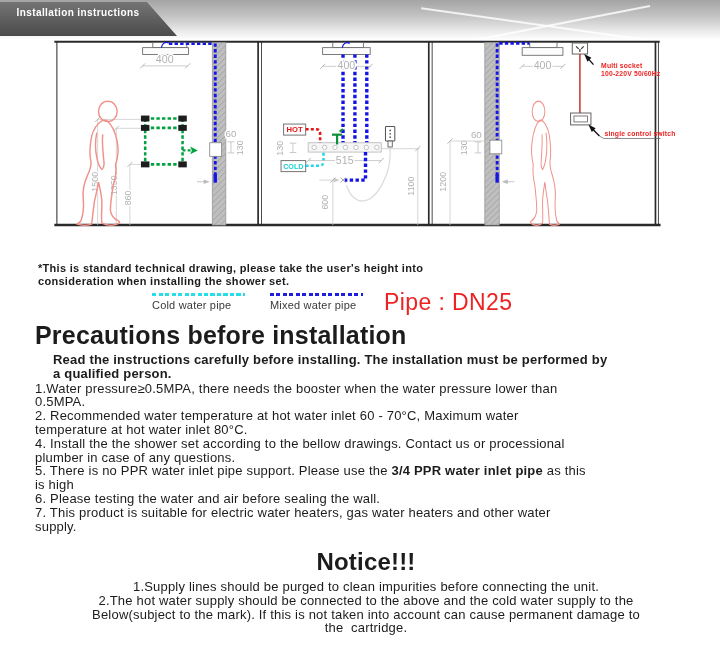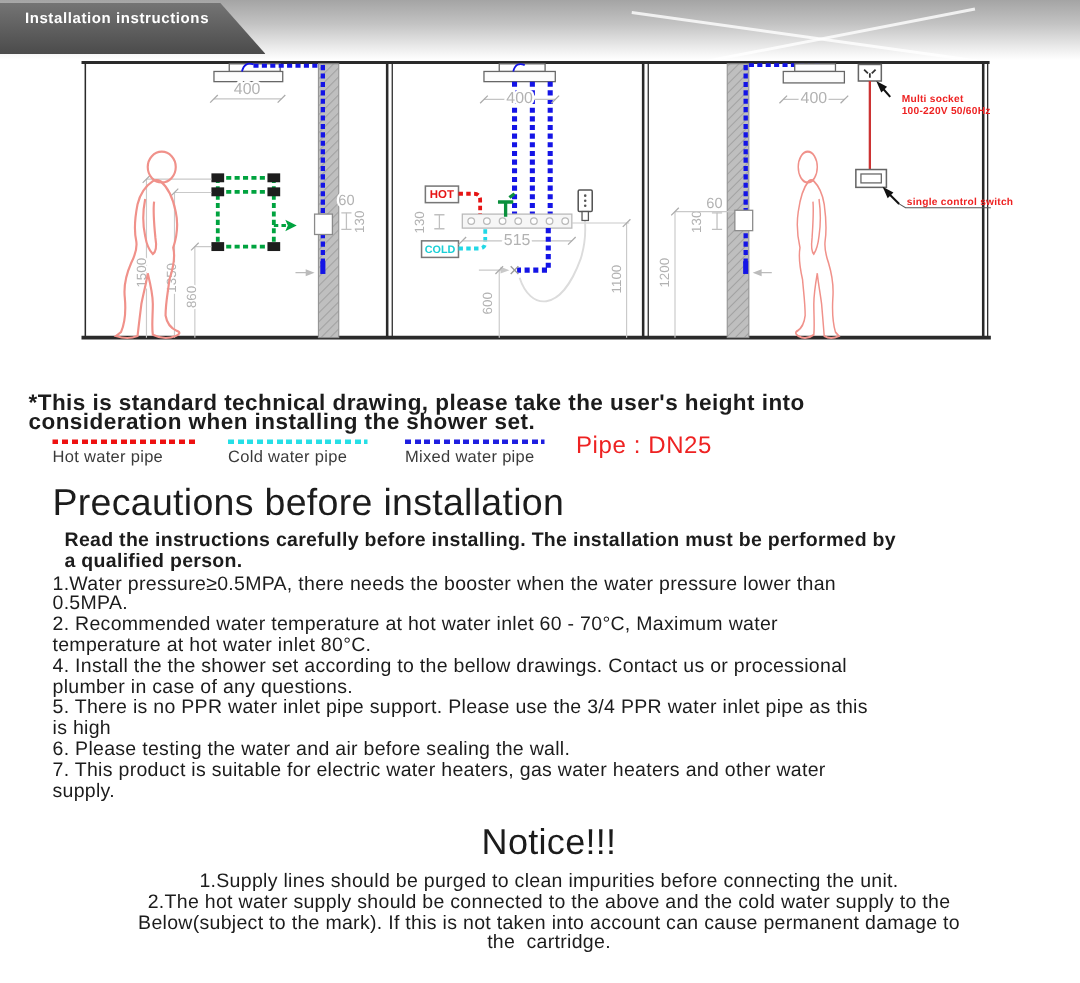--- a/index.html
+++ b/index.html
@@ -18,36 +18,36 @@
         color:#fff;font-size:10px;font-weight:700;letter-spacing:.4px;}
   .hdr2{position:absolute;left:4px;top:15px;width:136px;text-align:center;
         color:#fff;font-size:17px;font-weight:700;letter-spacing:1.2px;}
   
   svg.drawing{position:absolute;left:0;top:40px;}
   svg text{font-family:"Liberation Sans",sans-serif;}
   .dimt{fill:#b2b2b2;stroke:#fff;stroke-width:3.5px;paint-order:stroke;font-size:12.5px;}
   .dimr{fill:#b2b2b2;stroke:#fff;stroke-width:3px;paint-order:stroke;font-size:10.5px;}
   .redlab{fill:#ee2222;font-size:8px;font-weight:700;letter-spacing:.2px;}
   
-  .note{position:absolute;left:19px;top:262px;width:660px;font-size:15px;font-weight:700;
+  .note{position:absolute;left:38px;top:262px;width:660px;font-size:11px;font-weight:700;
         letter-spacing:.3px;line-height:13px;white-space:pre-wrap;}
   .legend{position:absolute;left:0;top:291px;width:720px;height:26px;}
   .leg-item{position:absolute;top:0;}
   .leg-swatch{height:3px;margin-top:2px;}
   .leg-label{font-size:11px;color:#3a3a3a;margin-top:3px;letter-spacing:.2px;}
   .sw-hot{width:95px;background:repeating-linear-gradient(90deg,#ee1111 0 4px,transparent 4px 6.5px);}
   .sw-cold{width:93px;background:repeating-linear-gradient(90deg,#26dfe6 0 4px,transparent 4px 6.5px);}
   .sw-mixed{width:93px;background:repeating-linear-gradient(90deg,#1e1ee0 0 4px,transparent 4px 6.5px);}
-  .pipe-spec{position:absolute;left:384px;top:-2px;color:#ee2222;font-size:16px;letter-spacing:.4px;text-align:right;}
+  .pipe-spec{position:absolute;left:384px;top:-2px;color:#ee2222;font-size:23px;letter-spacing:.4px;text-align:right;}
   .precautions{position:absolute;left:35px;top:321px;width:662px;}
-  .sec-title{font-size:25px;font-weight:400;letter-spacing:.2px;margin:0 0 3px 0;}
+  .sec-title{font-size:25px;font-weight:700;letter-spacing:.2px;margin:0 0 3px 0;}
   .intro{font-size:13px;font-weight:700;line-height:13.8px;letter-spacing:.2px;
-         white-space:pre-wrap;margin:0 0 1px 8px;}
+         white-space:pre-wrap;margin:0 0 1px 18px;}
   .pitem{font-size:13px;line-height:13.8px;letter-spacing:.2px;white-space:pre-wrap;margin:0;}
-  .pitem b{font-weight:400;}
+  .pitem b{font-weight:700;}
   .notice{position:absolute;left:35px;top:548px;width:662px;text-align:center;}
   .notice .sec-title{font-size:24px;margin:0 0 4px 0;}
 </style>
 </head>
 <body>
 
 <div id="page">
 
   <div class="banner">
     <div class="xline a"></div>
@@ -298,24 +298,20 @@
       </g>
       <text class="redlab" x="648" y="153.5">single control switch</text>
       <use href="#figperson" transform="translate(609 111) scale(-0.68 1.005)" stroke="#f0918a" stroke-width="1.7"></use>
     </g>
   </svg>
 
   <div class="note">*This is standard technical drawing, please take the user's height into
 consideration when installing the shower set.</div>
 
   <div class="legend">
-    <div class="leg-item" style="left:35px">
-      <div class="leg-swatch sw-hot"></div>
-      <div class="leg-label">Hot water pipe</div>
-    </div>
     <div class="leg-item" style="left:152px">
       <div class="leg-swatch sw-cold"></div>
       <div class="leg-label">Cold water pipe</div>
     </div>
     <div class="leg-item" style="left:270px">
       <div class="leg-swatch sw-mixed"></div>
       <div class="leg-label">Mixed water pipe</div>
     </div>
     <div class="pipe-spec">Pipe : DN25</div>
   </div>

